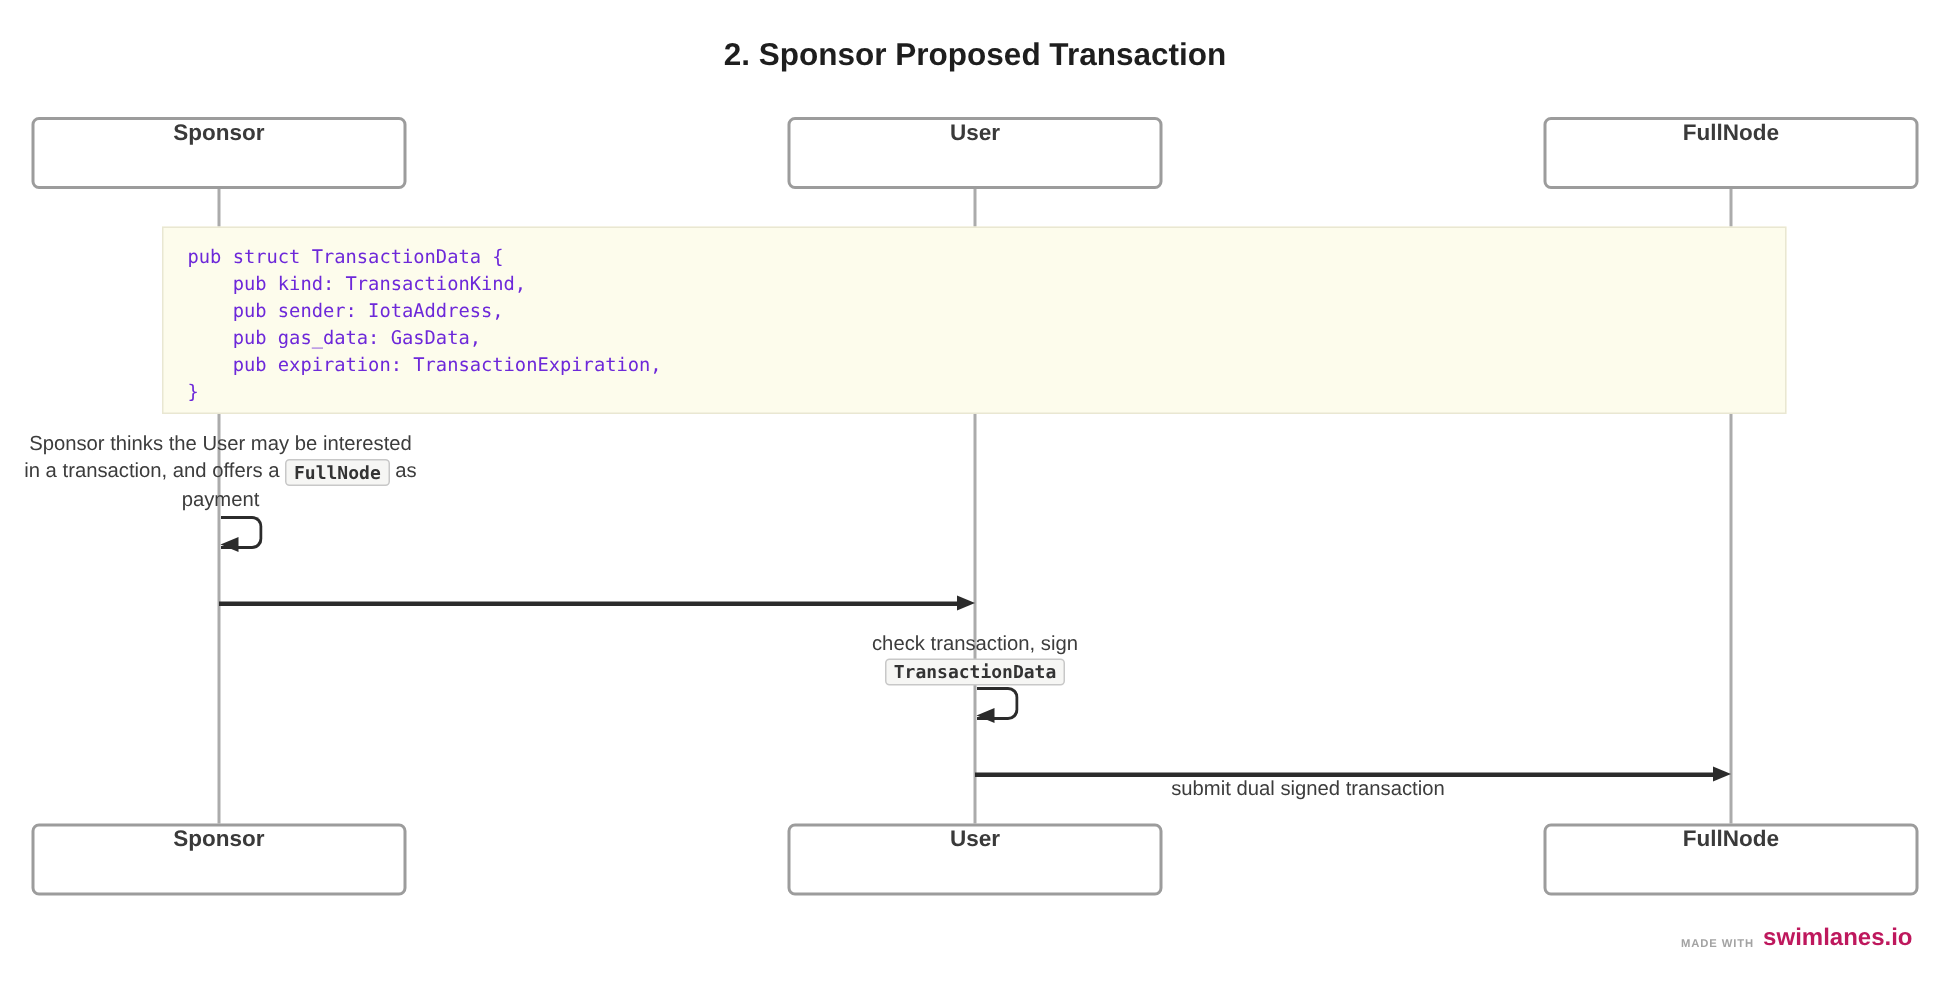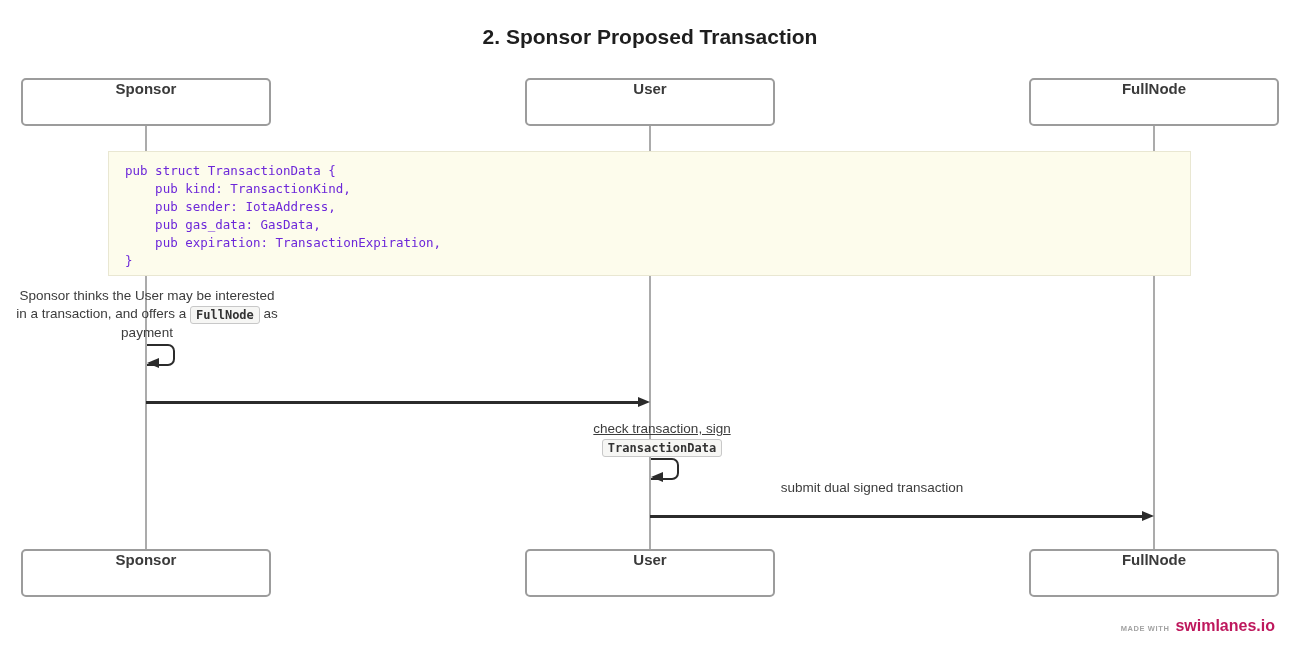--- a/index.html
+++ b/index.html
@@ -160,28 +160,28 @@
 
   <div class="msg-label" style="left:16px; top:287px; width:262px;">
     <span>Sponsor thinks the User may be interested in a transaction, and offers a </span><span class="chip">FullNode</span><span> as payment</span>
   </div>
   <div class="self-loop" style="left:147px; top:344px;"></div>
   <div class="arrowhead-left" style="left:147px; top:358px;"></div>
 
   <div class="arrow-line" style="left:146px; top:401px; width:494px;"></div>
   <div class="arrowhead-right" style="left:638px; top:397px;"></div>
 
-  <div class="msg-label" style="left:560px; top:420px; width:204px;text-decoration:underline;">
+  <div class="msg-label" style="left:548px; top:420px; width:204px;">
     <span>check transaction, sign</span><br>
     <span class="chip">TransactionData</span>
   </div>
   <div class="self-loop" style="left:651px; top:458px;"></div>
   <div class="arrowhead-left" style="left:651px; top:472px;"></div>
 
-  <div class="msg-label" style="left:650px; top:479px; width:444px;">
+  <div class="msg-label" style="left:650px; top:517px; width:444px;">
     <span>submit dual signed transaction</span>
   </div>
   <div class="arrow-line" style="left:650px; top:515px; width:494px;"></div>
   <div class="arrowhead-right" style="left:1142px; top:511px;"></div>
 
   <div class="actor-box" style="left:21px; top:549px;">
     <span>Sponsor</span>
   </div>
   <div class="actor-box" style="left:525px; top:549px;">
     <span>User</span>

